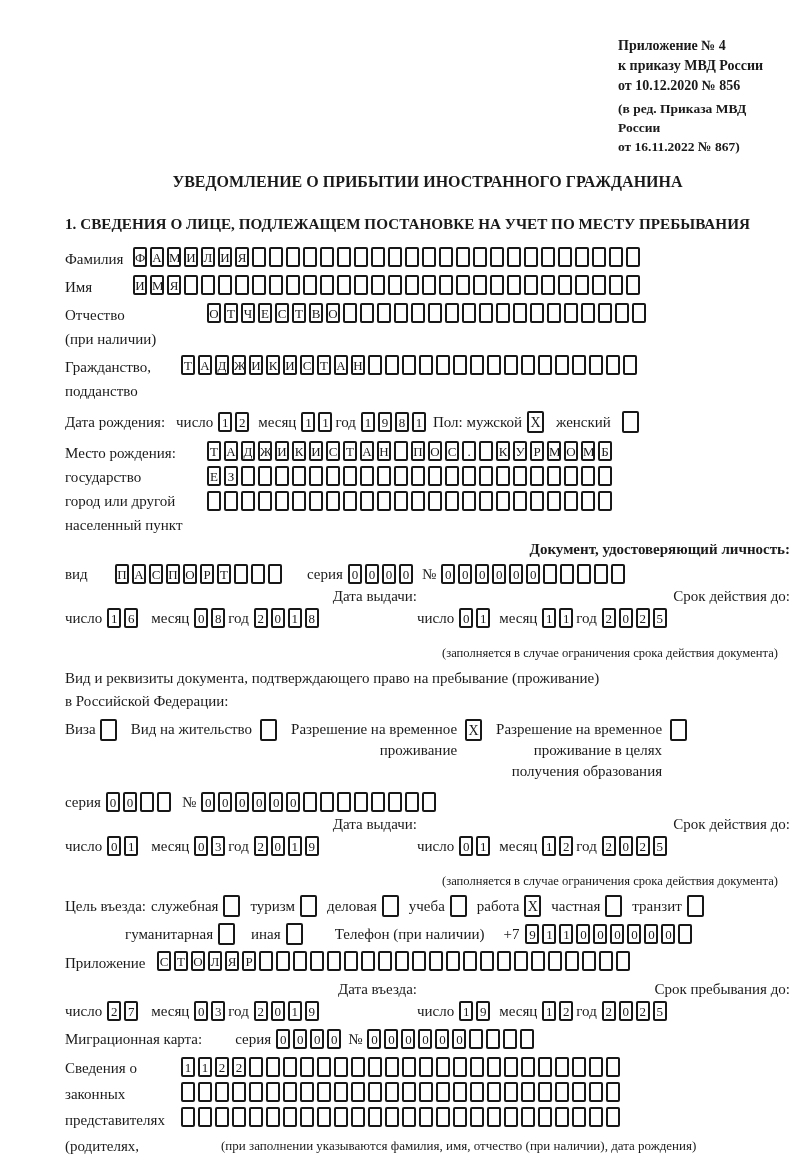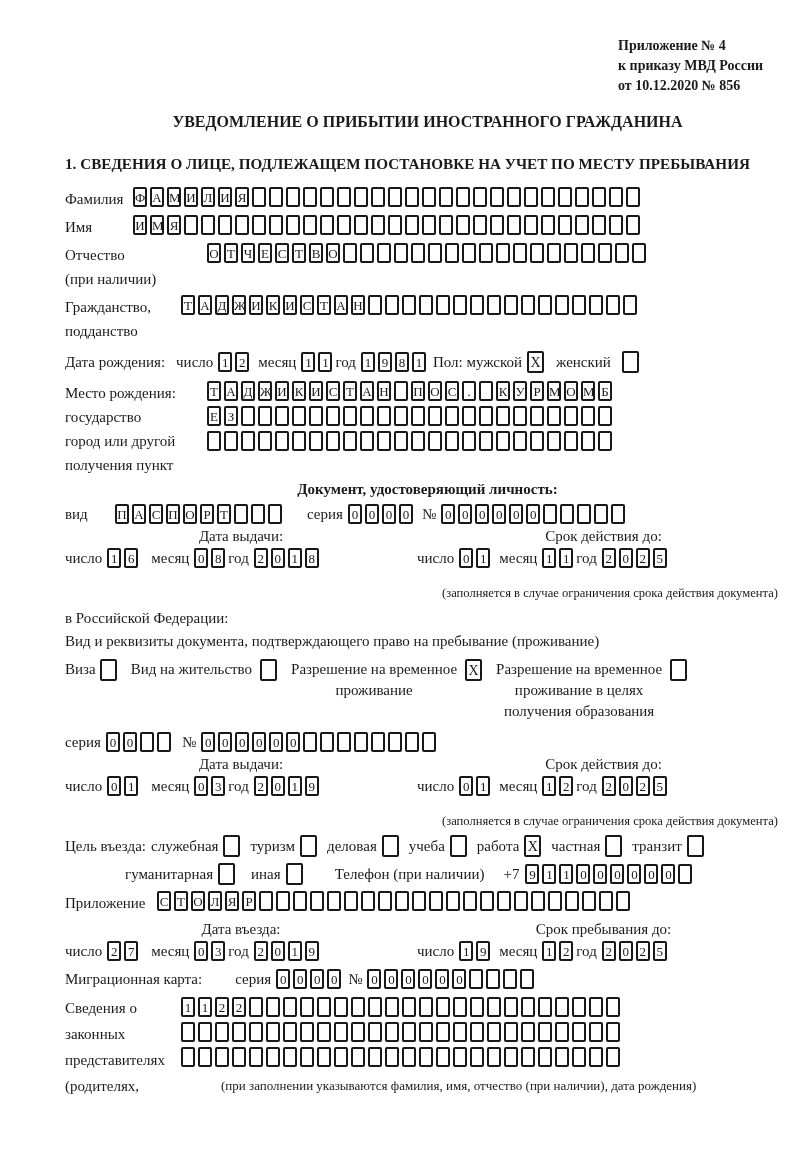--- a/index.html
+++ b/index.html
@@ -46,50 +46,54 @@
 
   .stack { display: flex; flex-direction: column; }
   .stack .boxes { margin-bottom: 5px; }
 
   
   .dg { display: flex; align-items: center; font-size: 15px; }
   .dg .dlbl { margin-right: 5px; }
   .twocol { display: flex; }
   .tc-left { width: 352px; }
   .tc-right { flex: 1; }
-  .col-title { text-align: center; font-size: 15px; margin-bottom: 3px; }
+  .col-title { text-align: right; font-size: 15px; margin-bottom: 3px; }
   .note { font-size: 12.6px; text-align: right; padding-right: 12px; margin-top: 18px; margin-bottom: 6px; }
 
   .plain { font-size: 15px; line-height: 23px; }
-  .doc-head { text-align: center; font-weight: bold; font-size: 15px; margin: 2px 0 6px 0; }
+  .doc-head { text-align: right; font-weight: bold; font-size: 15px; margin: 2px 0 6px 0; }
 
   
   .permits { display: flex; align-items: flex-start; margin: 6px 0 10px 0; }
   .permits .pitem { display: flex; align-items: flex-start; }
-  .pml { text-align: center; font-size: 15px; line-height: 21px; }
+  .pml { text-align: right; font-size: 15px; line-height: 21px; }
   .permits .cb { margin-left: 8px; margin-right: 14px; }
 
   
   .purpose { display: flex; align-items: center; margin-bottom: 6px; }
   .purpose .opt { display: flex; align-items: center; }
   .purpose .olbl { font-size: 15px; margin-right: 5px; }
   .purpose .cb { margin-right: 10px; }
   .phone-prefix { font-size: 15px; margin: 0 6px 0 14px; }
 
   .rep-note { font-size: 13px; margin: 6px 0 0 150px; }
 </style>
 </head>
 <body>
 
 <div class="page">
 
   <div class="ref-block">
     <div>Приложение № 4</div>
     <div>к приказу МВД России</div>
     <div>от 10.12.2020 № 856</div>
+    <div class="amend">
+      <div>(в ред. Приказа МВД России</div>
+      <div>от 16.11.2022 № 867)</div>
+    </div>
   </div>
 
   <div class="title">
     <div>УВЕДОМЛЕНИЕ О ПРИБЫТИИ ИНОСТРАННОГО ГРАЖДАНИНА</div>
   </div>
 
   <div class="sec-title">1. СВЕДЕНИЯ О ЛИЦЕ, ПОДЛЕЖАЩЕМ ПОСТАНОВКЕ НА УЧЕТ ПО МЕСТУ ПРЕБЫВАНИЯ</div>
 
   <div class="frow">
     <span class="lbl w68">Фамилия</span>
@@ -259,21 +263,21 @@
       <span class="dlbl" style="margin-left:12px">женский</span>
       <span class="cb" style="margin-left:6px"></span>
     </span>
   </div>
 
   <div class="frow" style="margin-top:8px">
     <span class="lbl w142">
       <span>Место рождения:</span><br>
       <span>государство</span><br>
       <span>город или другой</span><br>
-      <span>получения пункт</span>
+      <span>населенный пункт</span>
     </span>
     <span class="stack">
       <span class="boxes">
           <span class="box">Т</span>
           <span class="box">А</span>
           <span class="box">Д</span>
           <span class="box">Ж</span>
           <span class="box">И</span>
           <span class="box">К</span>
           <span class="box">И</span>
@@ -432,22 +436,22 @@
             <span class="box">2</span>
             <span class="box">0</span>
             <span class="box">2</span>
             <span class="box">5</span>
           </span>
       </span>
       <div class="note">(заполняется в случае ограничения срока действия документа)</div>
     </div>
   </div>
 
+  <div class="plain">Вид и реквизиты документа, подтверждающего право на пребывание (проживание)</div>
   <div class="plain">в Российской Федерации:</div>
-  <div class="plain">Вид и реквизиты документа, подтверждающего право на пребывание (проживание)</div>
 
   <div class="permits">
     <span class="pitem">
       <span class="pml">Виза</span>
       <span class="cb" style="margin-left:4px"></span>
     </span>
     <span class="pitem">
       <span class="pml">Вид на жительство</span>
       <span class="cb"></span>
     </span>

